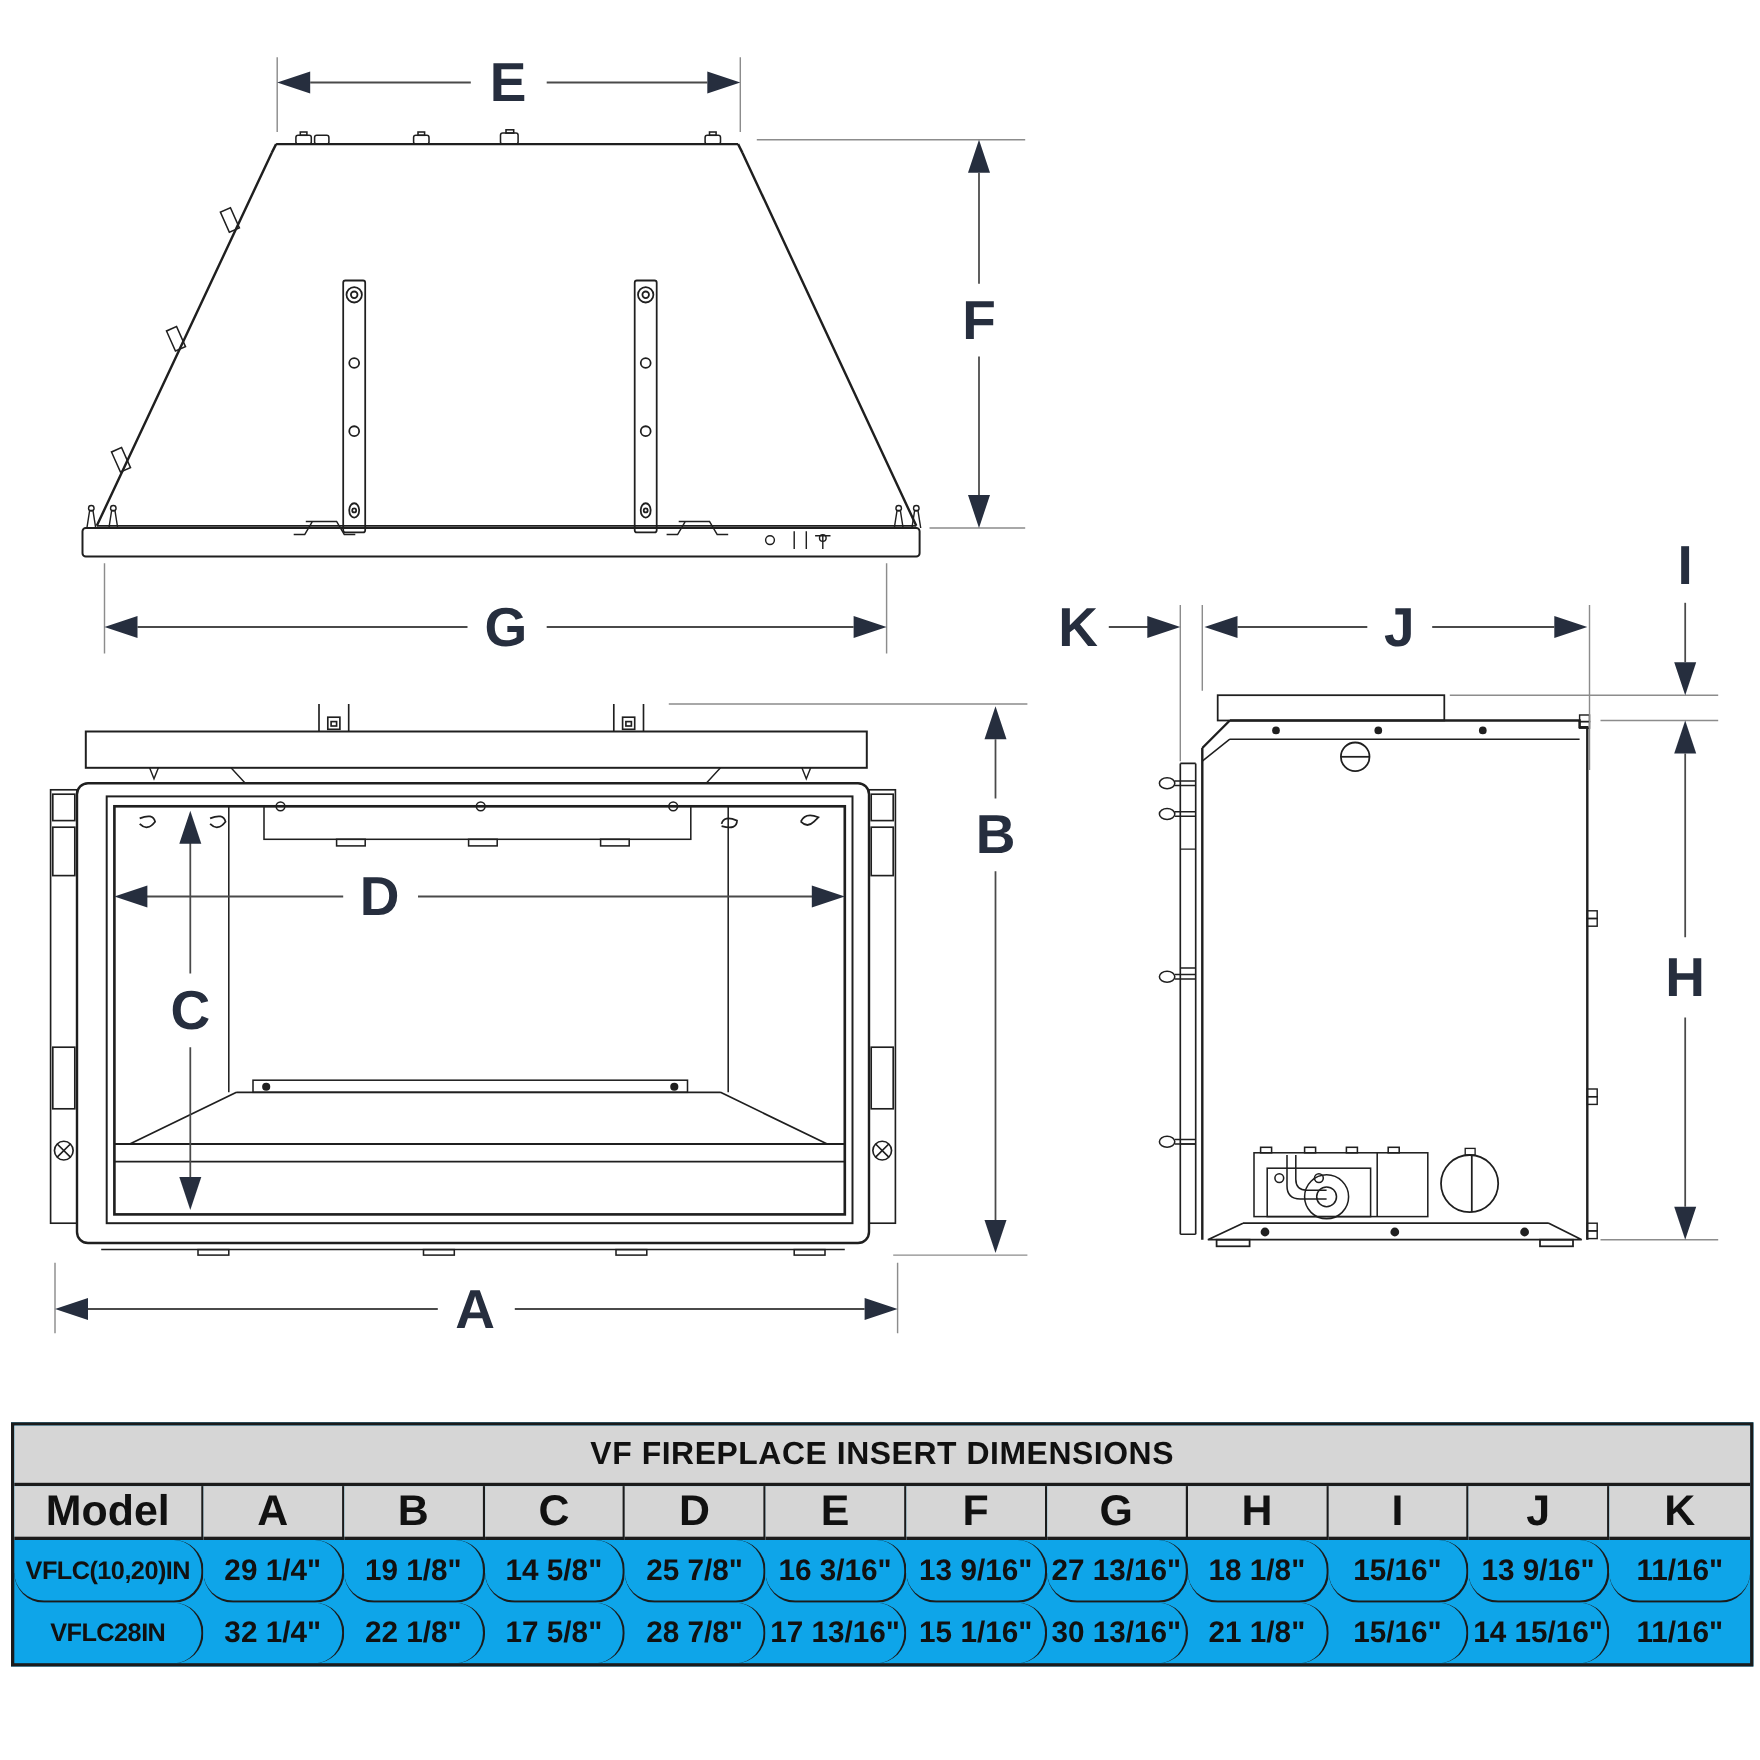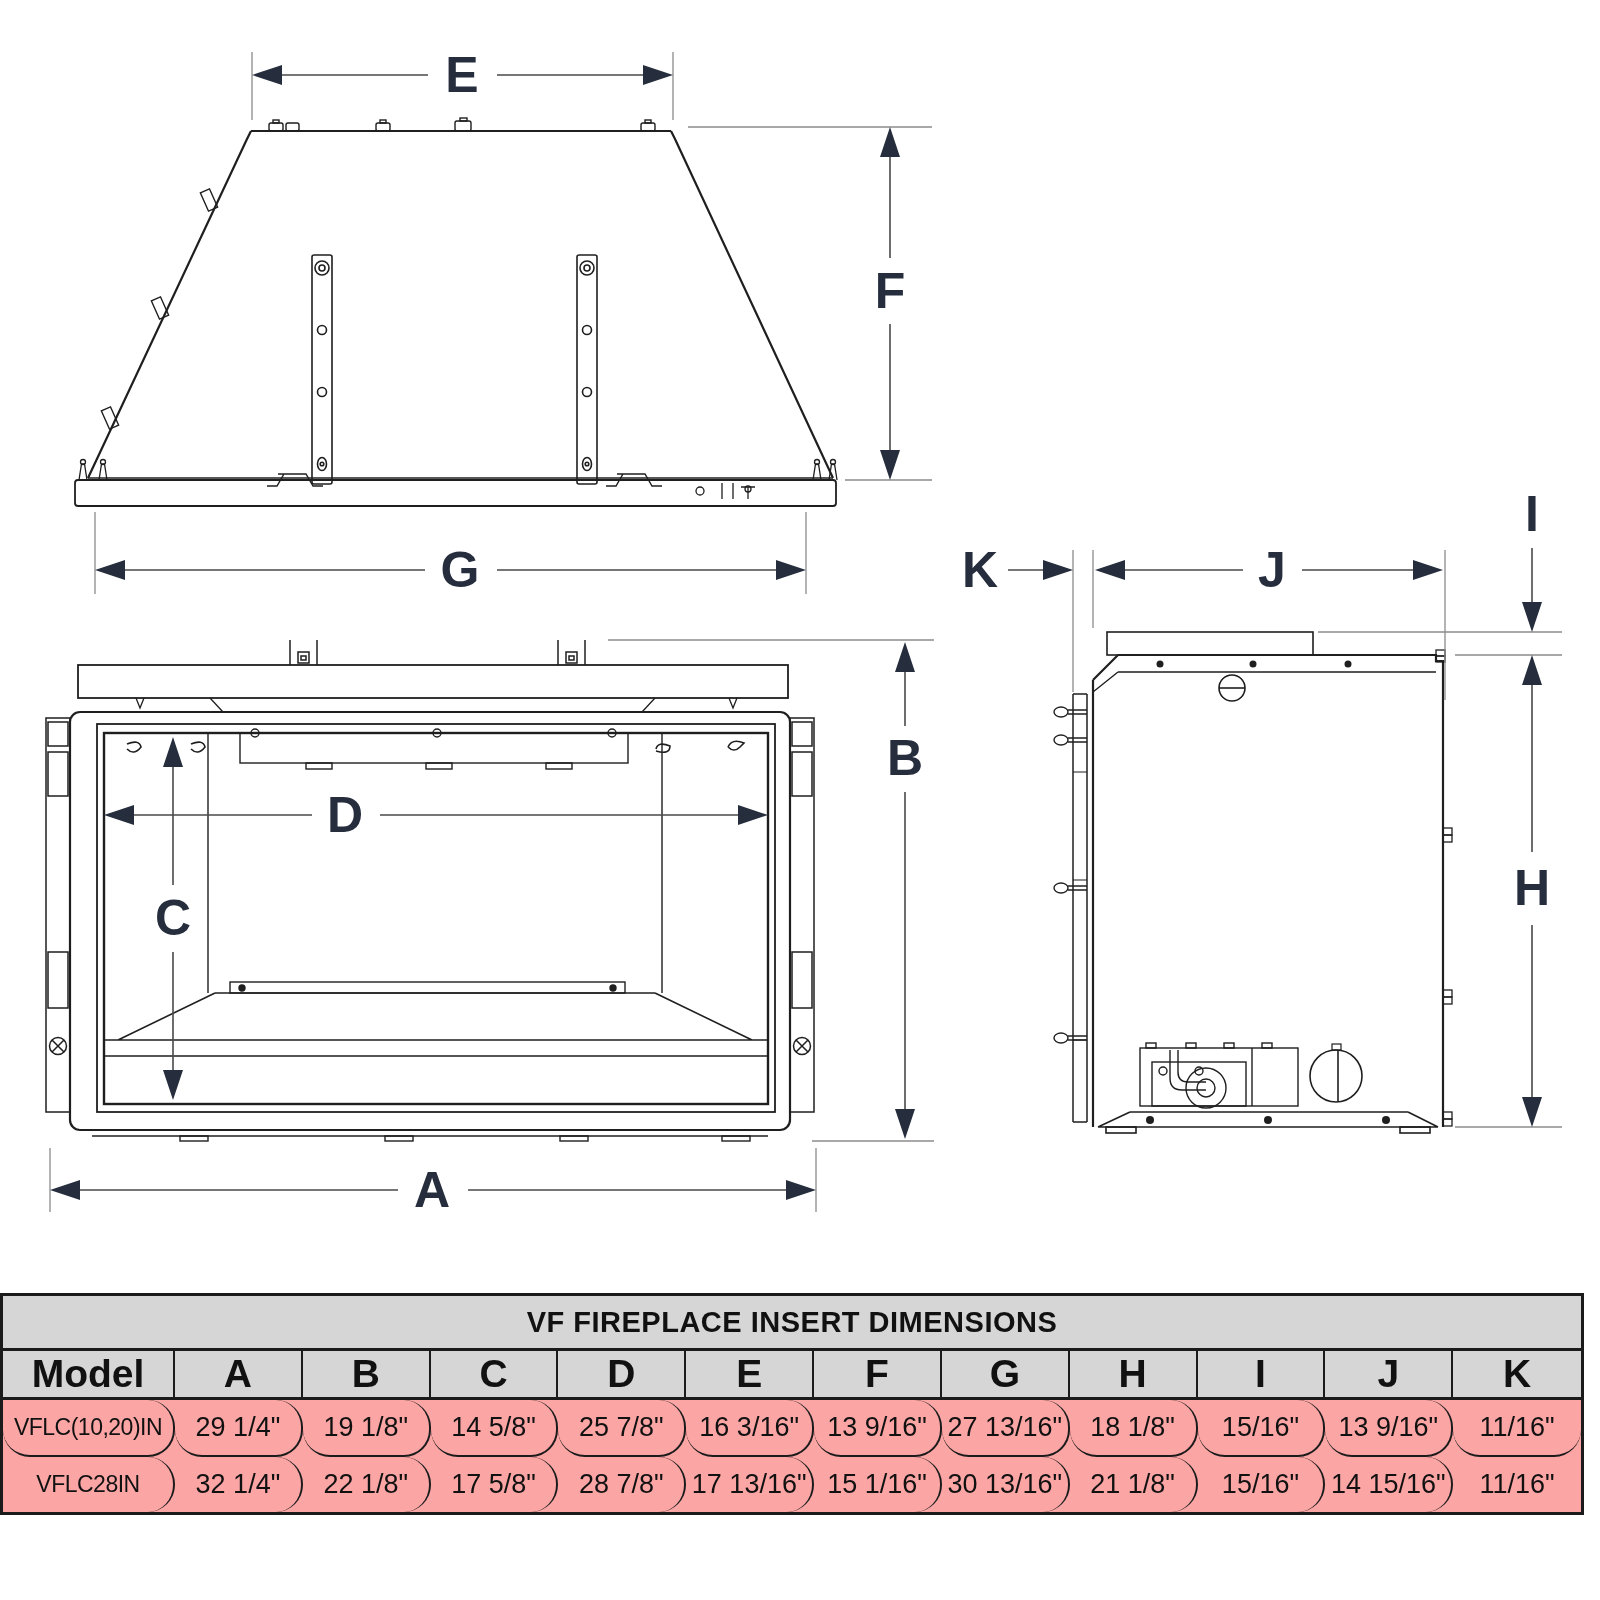--- a/index.html
+++ b/index.html
@@ -17,46 +17,46 @@
   }
   svg text{
     font-family:"Liberation Sans", sans-serif;
     font-weight:bold;
     font-size:50px;
     fill:var(--accent);
   }
   .drawing{position:absolute;left:0;top:0;}
   
   .dim-table{
-    position:absolute;left:0;top:1293px;width:1578px;
+    position:absolute;left:10px;top:1293px;width:1578px;
     border:3px solid var(--tbl-border);
     display:grid;
     grid-template-columns:172px repeat(11,1fr);
-    background:#fca5a5;
+    background:#0ea5e9;
     color:#111;
   }
   .dim-table .title{
     grid-column:1/-1;
     background:var(--tbl-head-bg);
     border-bottom:3px solid var(--tbl-border);
     height:52px;display:flex;align-items:center;justify-content:center;
     font-size:29px;font-weight:bold;letter-spacing:.5px;
   }
   .dim-table .hcell{
     background:var(--tbl-head-bg);
     border-bottom:3px solid var(--tbl-border);
     border-right:2px solid var(--tbl-border);
     height:46px;display:flex;align-items:center;justify-content:center;
     font-size:39px;font-weight:bold;
   }
   .dim-table .cell{
     border-right:2px solid var(--tbl-border);
     border-bottom:2px solid var(--tbl-border);
     height:55px;display:flex;align-items:center;justify-content:center;
-    font-size:27px;font-weight:normal;
+    font-size:27px;font-weight:bold;
     white-space:nowrap;
     border-radius:27px;
   }
   .dim-table .cell.model{font-size:23px;letter-spacing:-0.5px;}
   .dim-table .last-col{border-right:none;}
   .dim-table .last-row{border-bottom:none;}
 </style>
 </head>
 <body>
 

